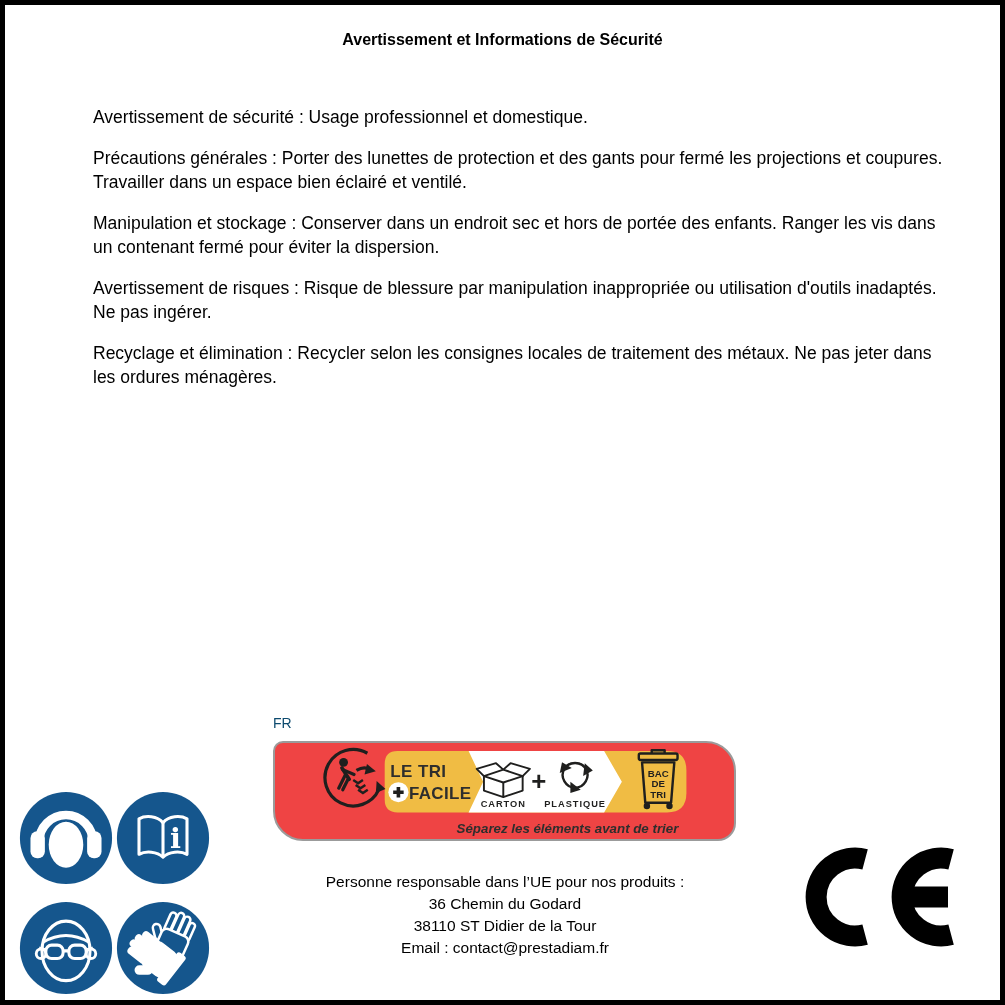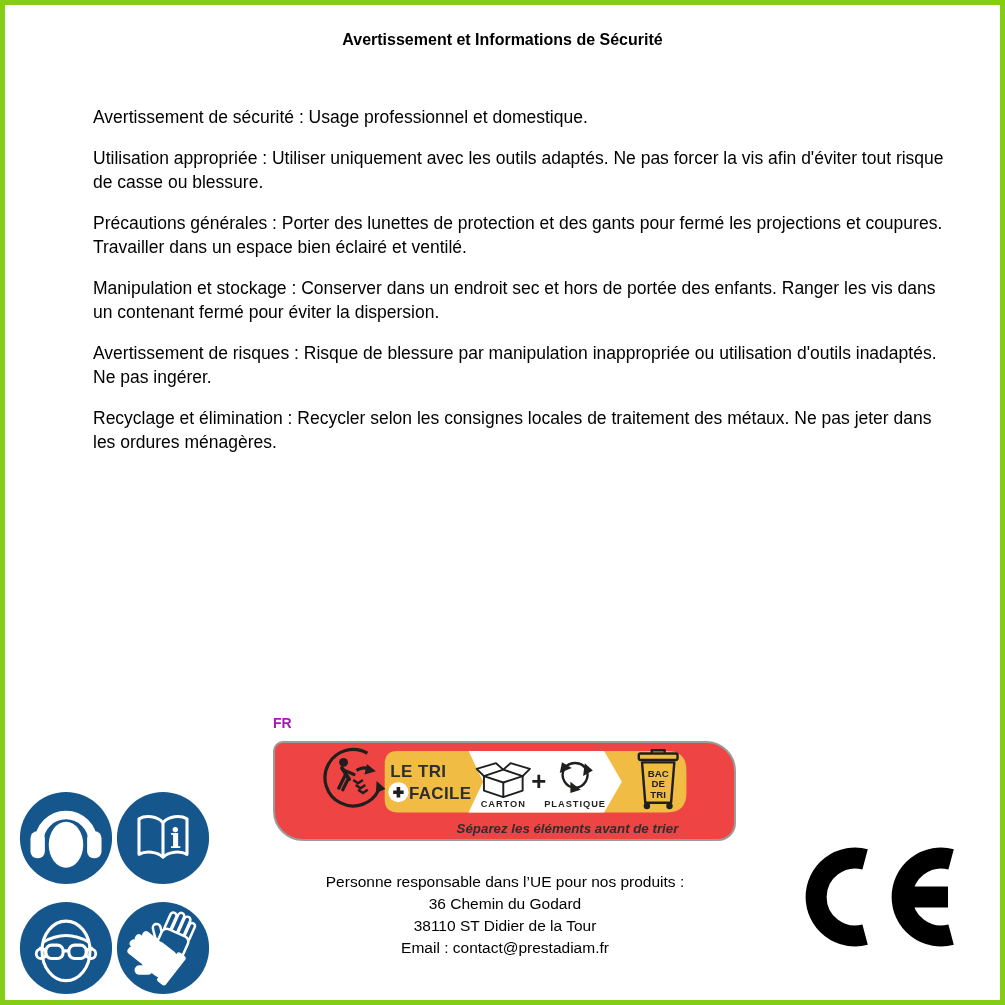--- a/index.html
+++ b/index.html
@@ -1,32 +1,32 @@
 <!DOCTYPE html>
 <html><head>
 <meta charset="utf-8">
 <style>
   html,body{margin:0;padding:0;background:#fff;}
   .page{
     position:relative;width:1005px;height:1005px;box-sizing:border-box;
-    border:5px solid #84cc16;background:#fff;overflow:hidden;
+    border:5px solid #000000;background:#fff;overflow:hidden;
     font-family:"Liberation Sans", sans-serif;color:#000;padding-left:48px;
   }
   .title{
     position:absolute;top:26px;left:0;width:100%;text-align:center;
     font-size:16px;font-weight:bold;
   }
   .body-text{
     position:absolute;top:84px;left:72px;width:896px;
     font-size:17.5px;line-height:24.5px;
   }
   .body-text p{margin:16px;}
   .picto{position:absolute;width:96px;height:96px;}
   .picto svg{display:block;width:100%;height:100%;}
-  .fr-label{position:absolute;left:268px;top:710px;font-size:14px;font-weight:bold;color:#a21caf;}
+  .fr-label{position:absolute;left:268px;top:710px;font-size:14px;font-weight:normal;color:#0c4a6e;}
   .infotri{
     position:absolute;left:268px;top:736px;width:463px;height:100px;box-sizing:border-box;
     background:#ef4444;border:2px solid #9B9B9B;border-radius:10px 30px 18px 30px;overflow:hidden;
   }
   .infotri svg{display:block;width:100%;height:100%;}
   .contact{
     position:absolute;left:252px;top:866px;width:496px;text-align:center;
     font-size:15.5px;line-height:22px;font-weight:normal;
   }
   .ce{position:absolute;left:800px;top:840px;width:160px;height:105px;}
@@ -34,21 +34,20 @@
 </style>
 </head>
 <body>
 
 <div class="page">
 
   <div class="title">Avertissement et Informations de Sécurité</div>
 
   <div class="body-text">
     <p>Avertissement de sécurité : Usage professionnel et domestique.</p>
-    <p>Utilisation appropriée : Utiliser uniquement avec les outils adaptés. Ne pas forcer la vis afin d'éviter tout risque de casse ou blessure.</p>
     <p>Précautions générales : Porter des lunettes de protection et des gants pour fermé les projections et coupures. Travailler dans un espace bien éclairé et ventilé.</p>
     <p>Manipulation et stockage : Conserver dans un endroit sec et hors de portée des enfants. Ranger les vis dans un contenant fermé pour éviter la dispersion.</p>
     <p>Avertissement de risques : Risque de blessure par manipulation inappropriée ou utilisation d'outils inadaptés. Ne pas ingérer.</p>
     <p>Recyclage et élimination : Recycler selon les consignes locales de traitement des métaux. Ne pas jeter dans les ordures ménagères.</p>
   </div>
 
   <div class="picto" style="left:13px;top:785px;">
     <svg viewBox="0 0 100 100">
       <circle cx="50" cy="50" r="48" fill="#15568D"></circle>
       <path d="M22 54 A28 28 0 0 1 78 54" fill="none" stroke="#fff" stroke-width="9"></path>

